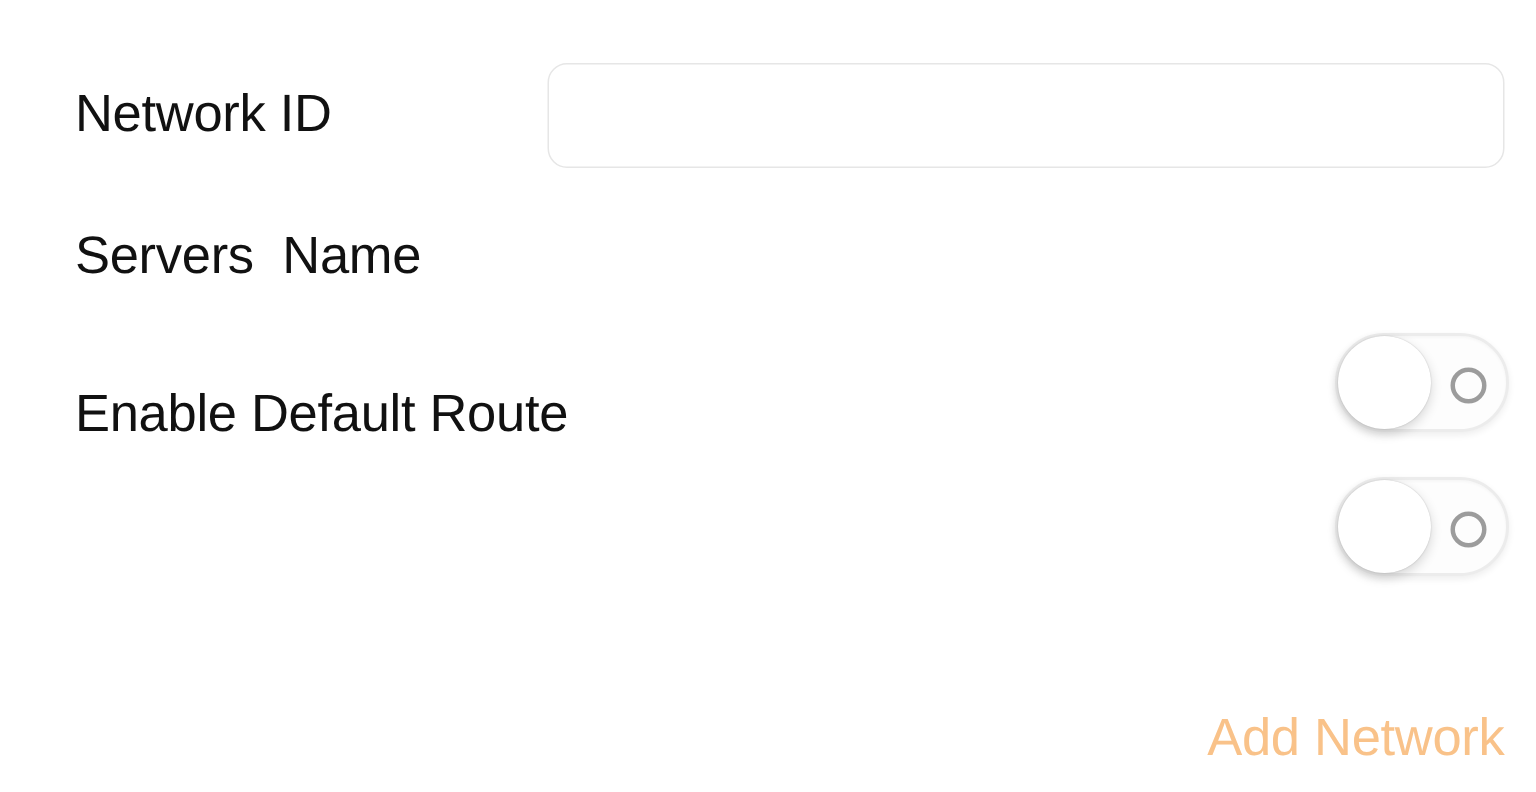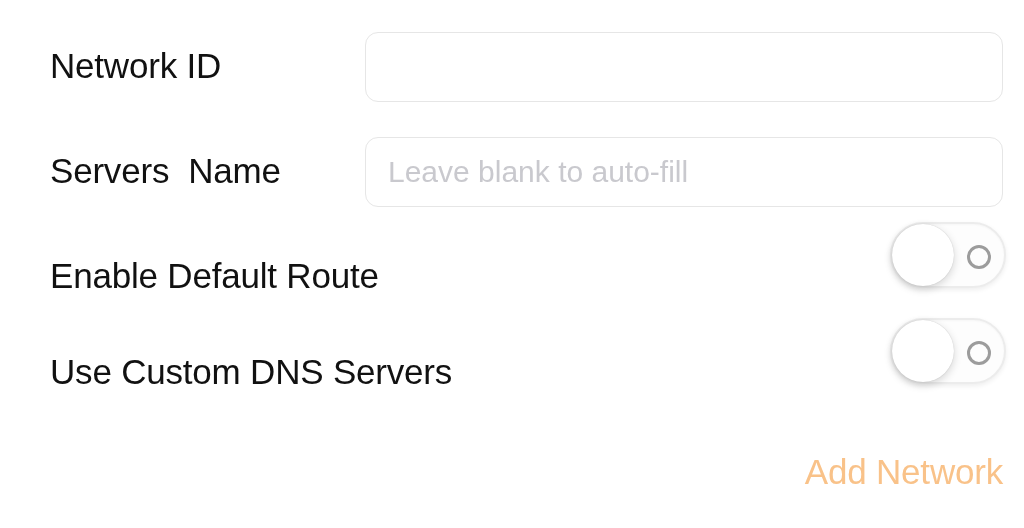--- a/index.html
+++ b/index.html
@@ -55,21 +55,21 @@
     font-size: 30px;
     color: #111111;
     padding: 0 22px;
     outline: none;
   }
   .text-input::placeholder {
     color: #c9c9ce;
     opacity: 1;
   }
 
-  #row-network-id   { top: 32px;  height: 70px; }
+  #row-network-id   { top: 42px;  height: 70px; }
   #row-network-name { top: 137px; height: 70px; }
 
   #row-network-id   .row-label { top: 16px; }
   #row-network-name .row-label { top: 16px; }
 
   #input-network-id   { top: 0; height: 70px; }
   #input-network-name { top: 0; height: 70px; }
 
   
   #row-default-route { top: 222px; height: 66px; }
@@ -125,21 +125,21 @@
     border-radius: 50%;
     background: #ffffff;
     box-shadow: 0 3px 8px rgba(0,0,0,0.16),
                 0 0 1px rgba(0,0,0,0.22);
   }
 
   
   .footer-action {
     position: absolute;
     right: 21px;
-    top: 452px;
+    top: 472px;
     border: 0;
     background: transparent;
     padding: 0;
     font-family: "Liberation Sans", sans-serif;
     font-size: 35px;
     letter-spacing: -0.2px;
     color: #f9c289;
     cursor: pointer;
     white-space: nowrap;
   }
@@ -149,35 +149,33 @@
 
 <div class="form-panel">
 
   <div class="form-row" id="row-network-id">
     <span class="row-label">Network ID</span>
     <input class="text-input" id="input-network-id" type="text" placeholder="" style="">
   </div>
 
   <div class="form-row" id="row-network-name">
     <span class="row-label">Servers  Name</span>
-    <input class="text-input" id="input-network-name" type="text" placeholder="Leave blank to auto-fill" style="">
   </div>
 
   <div class="form-row" id="row-default-route">
     <span class="row-label">Enable Default Route</span>
     <button class="toggle">
       <span class="toggle-track">
         <span class="toggle-ring"></span>
       </span>
       <span class="toggle-knob"></span>
     </button>
   </div>
 
   <div class="form-row" id="row-custom-dns">
-    <span class="row-label">Use Custom DNS Servers</span>
     <button class="toggle">
       <span class="toggle-track">
         <span class="toggle-ring"></span>
       </span>
       <span class="toggle-knob"></span>
     </button>
   </div>
 
   <button class="footer-action">Add Network</button>
 

